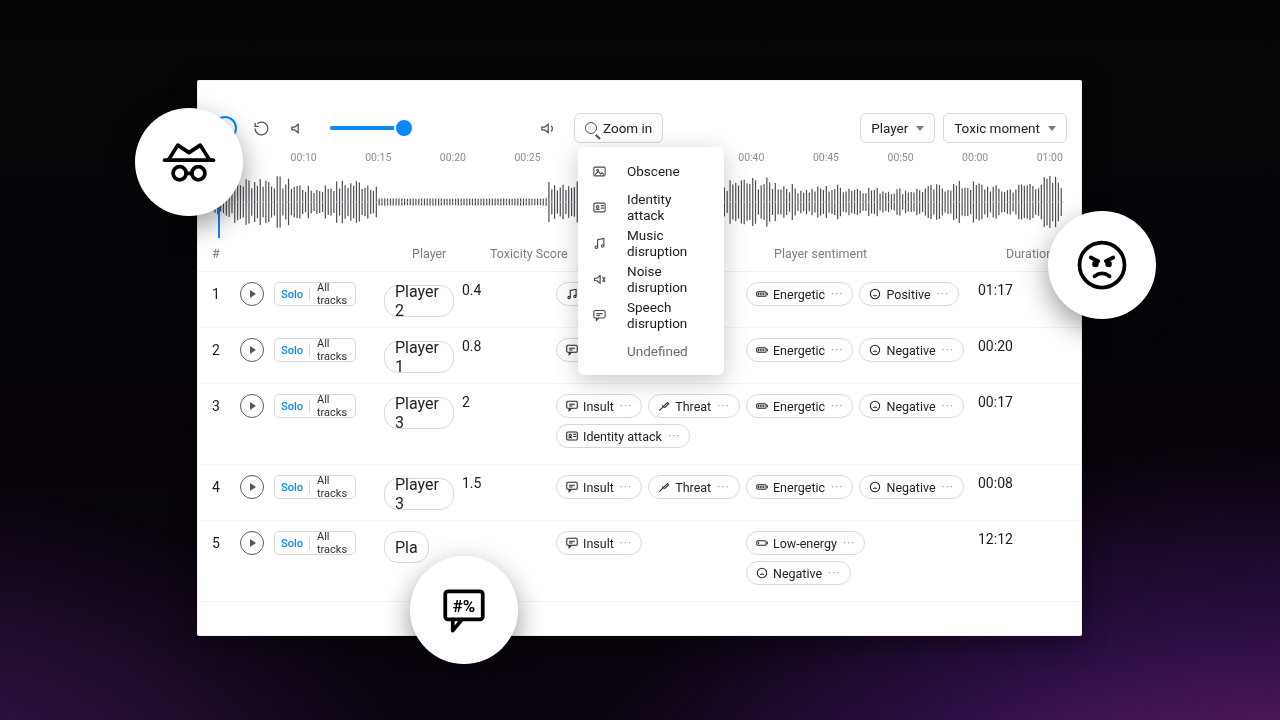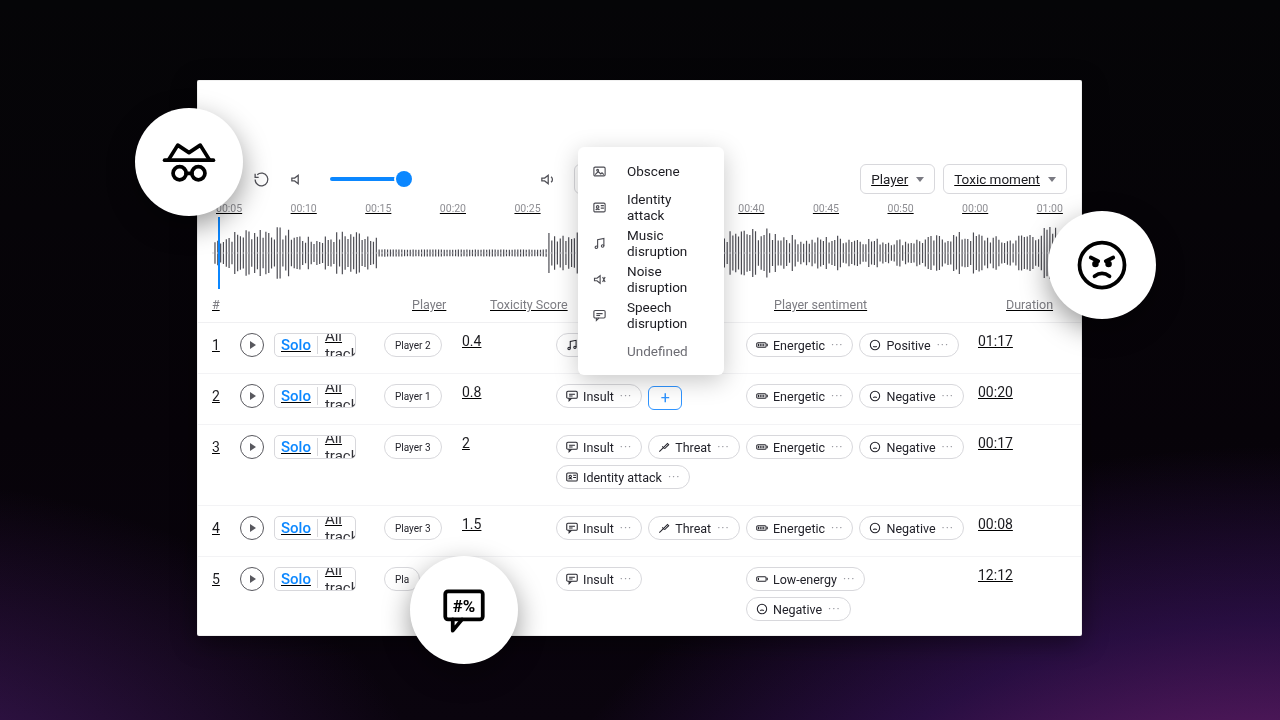--- a/index.html
+++ b/index.html
@@ -16,21 +16,21 @@
     background:#fff;border-radius:2px;overflow:hidden;border:1px solid rgba(0,0,0,.06);
     box-shadow:0 6px 26px rgba(0,0,0,.45);
   }
 
   
   .tabs-bar{
     position:absolute;left:197px;top:80px;width:885px;height:48px;
     background:#1c1c1e;border:1px solid rgba(255,255,255,.06);border-bottom:none;
     display:flex;align-items:center;padding:0 14px;
   }
-  .panel-inner{position:absolute;left:0;top:0;right:0;bottom:0;padding-top:75px;text-decoration:underline;}
+  .panel-inner{position:absolute;left:0;top:0;right:0;bottom:0;padding-top:24px;}
   .tab{color:#8e8e93;margin-right:30px;font-size:16.5px;font-weight:500;cursor:pointer;height:48px;display:flex;align-items:center;position:relative}
   .tab.active{color:#2f94ff}
   .tab.active::after{content:"";position:absolute;left:-6px;right:-6px;bottom:0;height:3px;background:#2f94ff;border-radius:2px}
 
   
   .toolbar{height:46px;display:flex;align-items:center;padding:0 14px;border-bottom:0}
   .iconbtn{width:26px;height:26px;display:flex;align-items:center;justify-content:center;color:#505057;margin-right:10px}
   .iconbtn.play{color:#0b87ff}
   .play-circle{width:24px;height:24px;border:2px solid #0b87ff;border-radius:50%;display:flex;align-items:center;justify-content:center}
   .play-tri{width:0;height:0;border-left:7px solid #0b87ff;border-top:5px solid transparent;border-bottom:5px solid transparent;margin-left:2px}
@@ -66,24 +66,24 @@
   .thead .hd-types{width:190px}
   .thead .hd-sent{width:232px}
   .thead .hd-dur{flex:1}
 
   
   .rows{}
   .row{display:flex;align-items:flex-start;padding:10px 14px;border-bottom:1px solid #f3f3f5}
   .rownum{width:28px;font-size:14px;color:#1b1b1f;padding-top:4px}
   .mini-play{width:24px;height:24px;border:1.6px solid #58585e;border-radius:50%;display:flex;align-items:center;justify-content:center;margin-right:10px}
   .mini-play::after{content:"";width:0;height:0;border-left:6px solid #58585e;border-top:4px solid transparent;border-bottom:4px solid transparent;margin-left:1px}
-  .solo-pill{height:24px;border:1px solid #d8d8dc;border-radius:5px;overflow:hidden;display:flex;align-items:center;font-size:15px;margin-right:34px;width:82px}
+  .solo-pill{height:24px;border:1px solid #d8d8dc;border-radius:5px;overflow:hidden;display:flex;align-items:center;font-size:11px;margin-right:34px;width:82px}
   .solo-l{color:#0b87ff;padding:0 6px;border-right:1px solid #d8d8dc;font-weight:500}
   .solo-r{padding:0 7px;color:#303036}
-  .player-pill{height:24px;border:1px solid #d8d8dc;border-radius:14px;padding:0 10px;display:inline-flex;align-items:center;font-size:10px;color:#22222a;margin-right:8px;background:#fff}
+  .player-pill{height:32px;border:1px solid #d8d8dc;border-radius:14px;padding:0 10px;display:inline-flex;align-items:center;font-size:16px;color:#22222a;margin-right:8px;background:#fff}
   .score{width:94px;font-size:14px;color:#1b1b1f;display:flex;align-items:center}
   .chip{height:24px;border:1px solid #d8d8dc;border-radius:14px;padding:0 9px 0 8px;display:inline-flex;align-items:center;gap:4px;font-size:12.5px;color:#22222a;margin-right:6px;margin-bottom:6px;background:#fff;white-space:nowrap}
   .chip .dots{color:#9a9aa1;letter-spacing:1px;font-size:12px;margin-left:2px}
   .plus-chip{height:24px;width:34px;border:1.5px solid #2f94ff;color:#2f94ff;border-radius:6px;display:inline-flex;align-items:center;justify-content:center;font-size:16px;line-height:1}
   .dur{font-size:14px;color:#1b1b1f}
   .chip svg{width:14px;height:14px;flex:0 0 14px}
 
   
   .menu{position:absolute;left:578px;top:147px;width:146px;background:#fff;border-radius:6px;box-shadow:0 6px 24px rgba(0,0,0,.22);padding:6px 0;display:flex;flex-direction:column}
   .menu-item{height:36px;display:flex;align-items:center;gap:20px;padding:0 14px;font-size:13.5px;color:#1c1c22}

